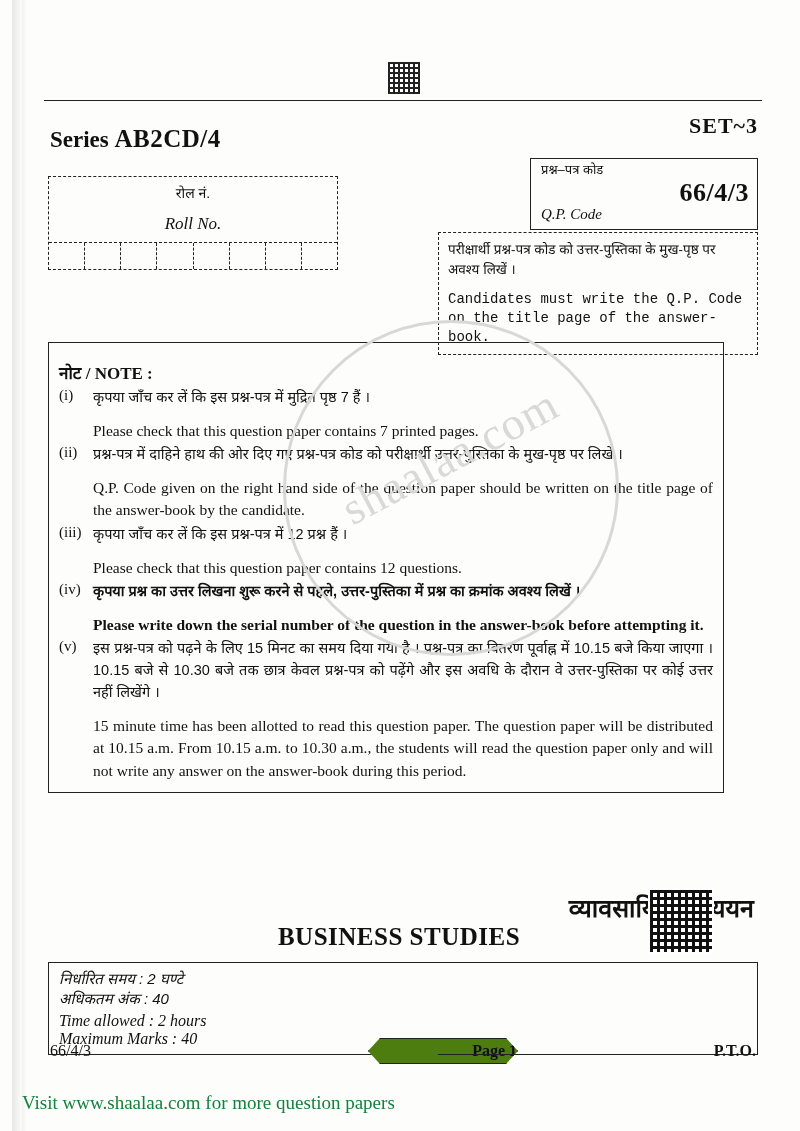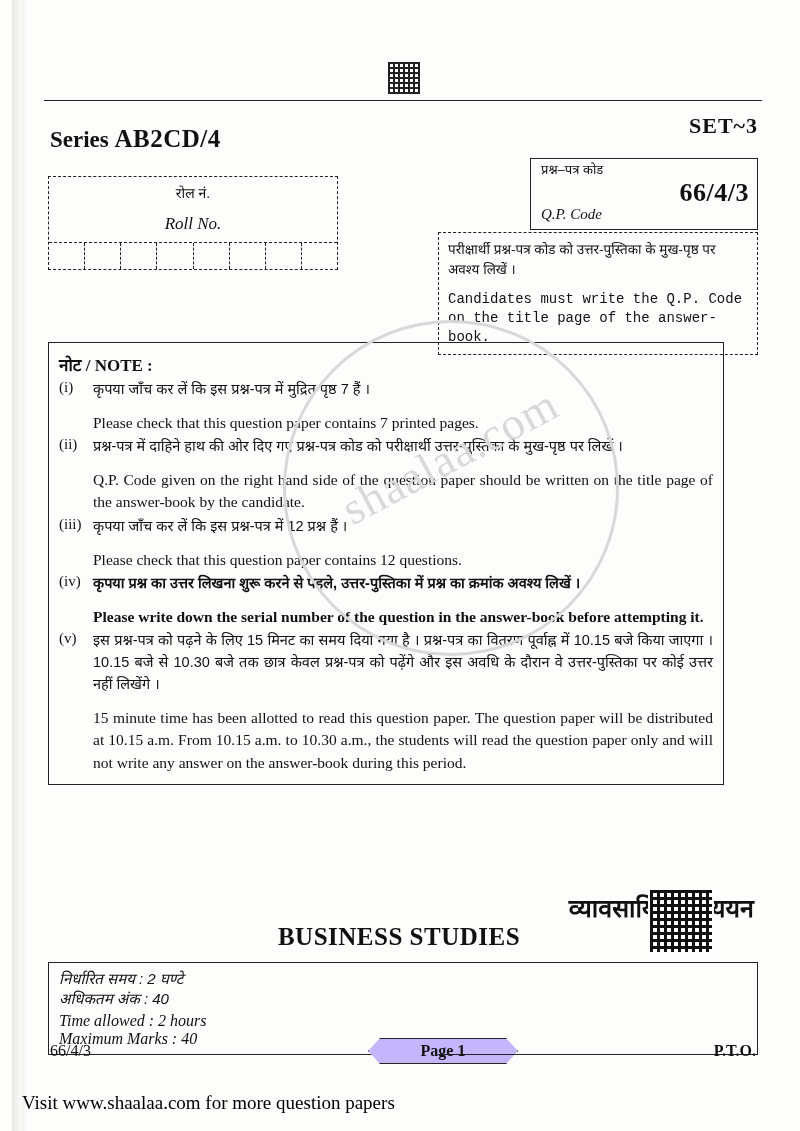--- a/index.html
+++ b/index.html
@@ -173,21 +173,21 @@
     margin-top: 11px;
   }
 
   
   .note-frame {
     position: absolute;
     left: 4px; top: 242px;
     width: 676px;
     border: 1.5px solid #222;
     box-sizing: border-box;
-    padding: 10px 10px 8px 10px;
+    padding: 18px 10px 8px 10px;
   }
   .note-title {
     font-size: 17px;
     font-weight: bold;
     margin-bottom: 3px;
   }
   .note-item {
     display: flex;
     margin-bottom: 2px;
   }
@@ -294,36 +294,36 @@
   .foot-rule-r {
     position: absolute;
     right: 100px; top: 16px;
     width: 220px;
     border-top: 1.5px solid #222;
   }
   .page-badge {
     position: absolute;
     left: 320px; top: 0px;
     width: 150px;
-    text-align: center;
+    text-align: right;
     font-size: 16px;
     font-weight: bold;
     border: 1.5px solid #222;
     padding: 3px 0;
     box-sizing: border-box;
-    background: #c4b5fd;
+    background: #4d7c0f;
     clip-path: polygon(8% 0, 92% 0, 100% 50%, 92% 100%, 8% 100%, 0 50%);
   }
 
   .bottom-note {
     position: absolute;
     left: 22px; top: 1092px;
     font-size: 19px;
     font-family: "Liberation Serif", serif;
-    color: #000000;
+    color: #15803d;
   }
 </style>
 </head>
 <body>
 
 <div class="page">
 
   <div class="spine"></div>
   <div class="spine2"></div>
 

